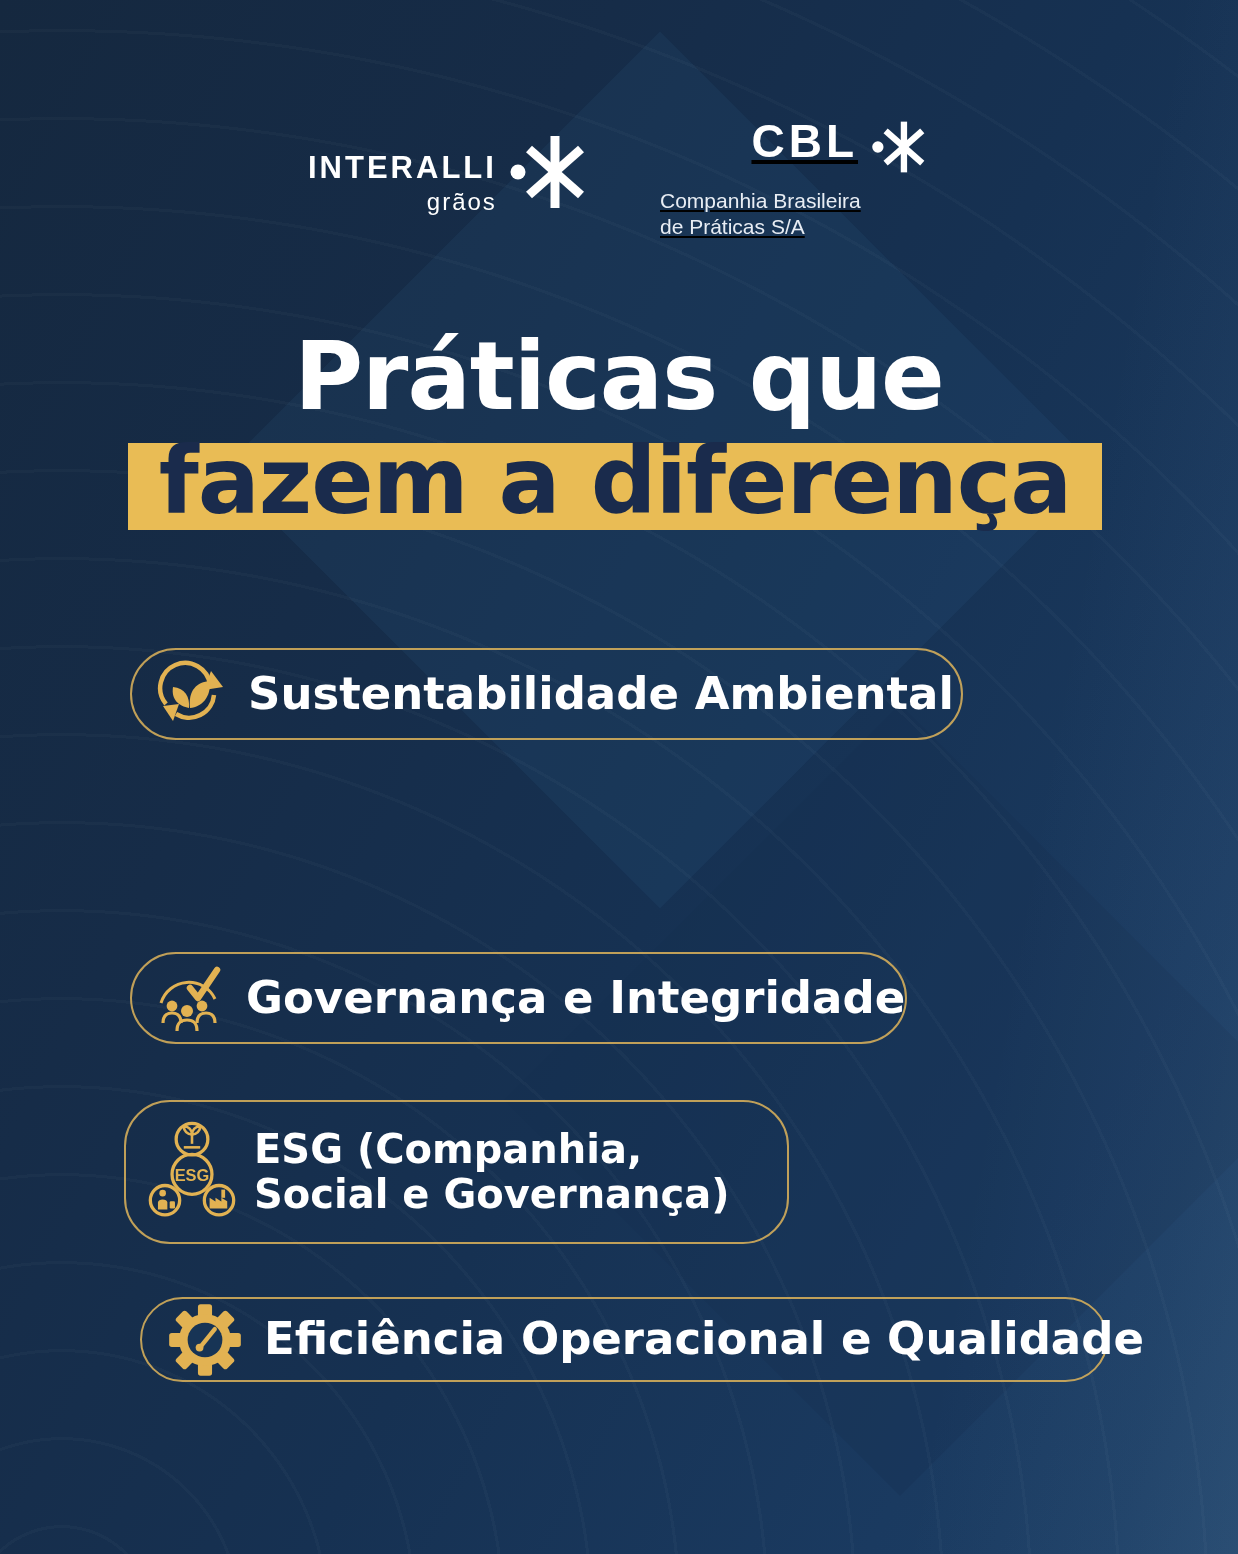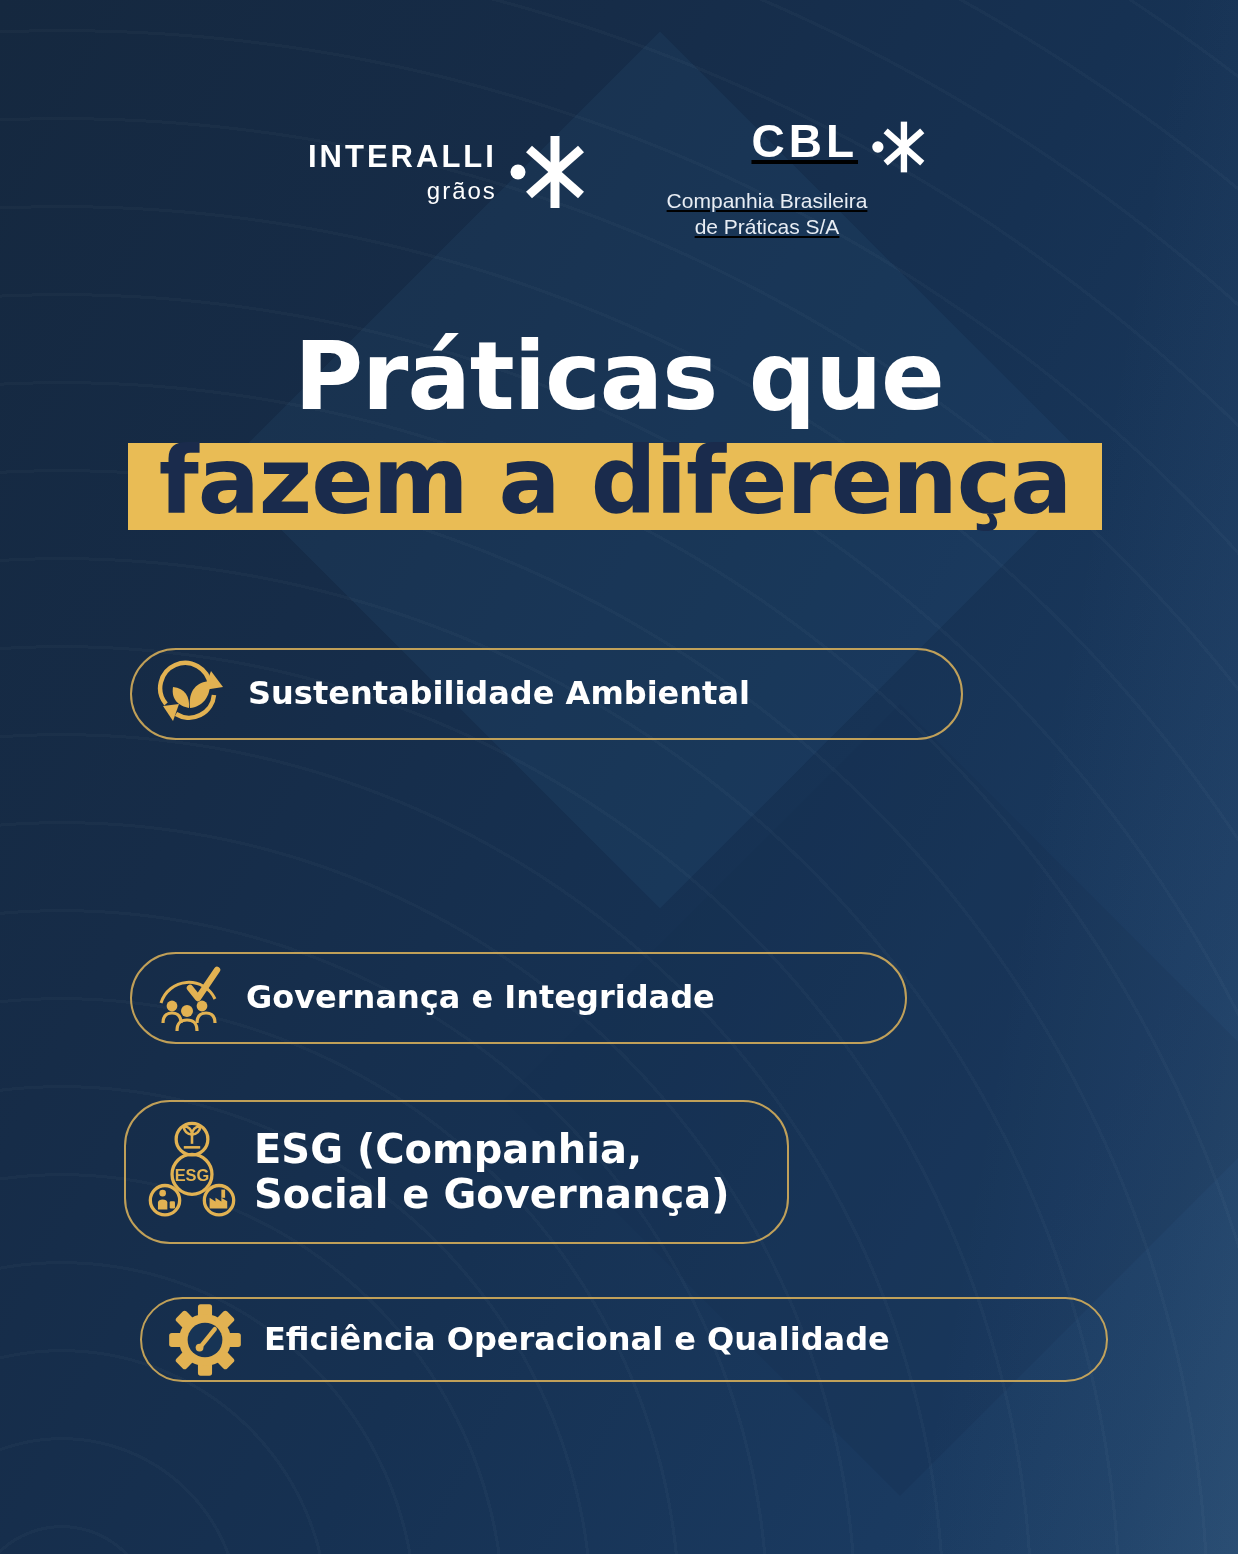--- a/index.html
+++ b/index.html
@@ -27,32 +27,32 @@
     background:repeating-radial-gradient(circle at 5% 104%,
       rgba(255,255,255,0.022) 0 3px, transparent 3px 88px);
   }
   .bg-sheen {
     position:absolute; inset:0;
     background:linear-gradient(100deg, transparent 78%, rgba(140,180,220,0.06) 92%, rgba(160,200,235,0.10) 100%);
   }
 
   
   .logos { position:absolute; top:118px; left:0; width:100%; height:140px; }
-  .logo-interalli { position:absolute; left:308px; top:10px; display:flex; align-items:center; }
+  .logo-interalli { position:absolute; left:308px; top:10px; display:flex; align-items:flex-end; }
   .int-text { text-align:right; color:#fff; }
   .int-name { font-family:"Liberation Sans",sans-serif; font-weight:bold; font-size:31px; letter-spacing:3px; }
   .int-sub  { font-family:"Liberation Sans",sans-serif; font-weight:normal; font-size:24px; letter-spacing:2px; margin-top:2px; }
   .star-svg { display:block; }
   .logo-interalli .star-svg { margin-left:12px; }
 
   .logo-cbl { position:absolute; left:660px; top:0; width:270px;text-decoration:underline; }
   .cbl-row { display:flex; align-items:flex-start; justify-content:flex-end; }
   .cbl-name { font-family:"Liberation Sans",sans-serif; font-weight:bold; font-size:46px; letter-spacing:4px; color:#fff; line-height:1.0; }
   .cbl-row .star-svg { margin-left:10px; margin-top:-2px; }
-  .cbl-sub { margin-top:10px; text-align:center; color:#e8edf4;
+  .cbl-sub { margin-top:10px; text-align:left; color:#e8edf4;
     font-family:"Liberation Sans",sans-serif; font-size:21px; line-height:1.25; padding-right:56px; }
 
   
   .title-line1 {
     position:absolute; top:322px; left:0; width:100%;
     text-align:center; color:#ffffff;
     font-size:94px; font-weight:bold; letter-spacing:-1px;
   }
   .title-highlight {
     position:absolute; top:443px; left:128px; width:974px; height:87px;
@@ -66,21 +66,21 @@
 
   
   .pill {
     position:absolute;
     border:2px solid rgba(222,180,90,0.85);
     border-radius:46px;
     display:flex; align-items:center;
     color:#fff;
   }
   .pill .icon-wrap { flex:0 0 auto; display:flex; align-items:center; justify-content:center; }
-  .pill .label { font-size:32px; font-weight:bold; letter-spacing:0; line-height:1.12; white-space:nowrap; }
+  .pill .label { font-size:45px; font-weight:bold; letter-spacing:0; line-height:1.12; white-space:nowrap; }
   .pill-esg .label { font-size:40px; white-space:normal; }
 
   
   svg .sk  { stroke:var(--gold,#E2B252); fill:none; }
   svg .fl  { fill:var(--gold,#E2B252); stroke:none; }
   svg .hole{ fill:#173455; stroke:none; }
   svg text.fl { font-family:"Liberation Sans",sans-serif; font-weight:bold; }
 </style>
 </head>
 <body>

